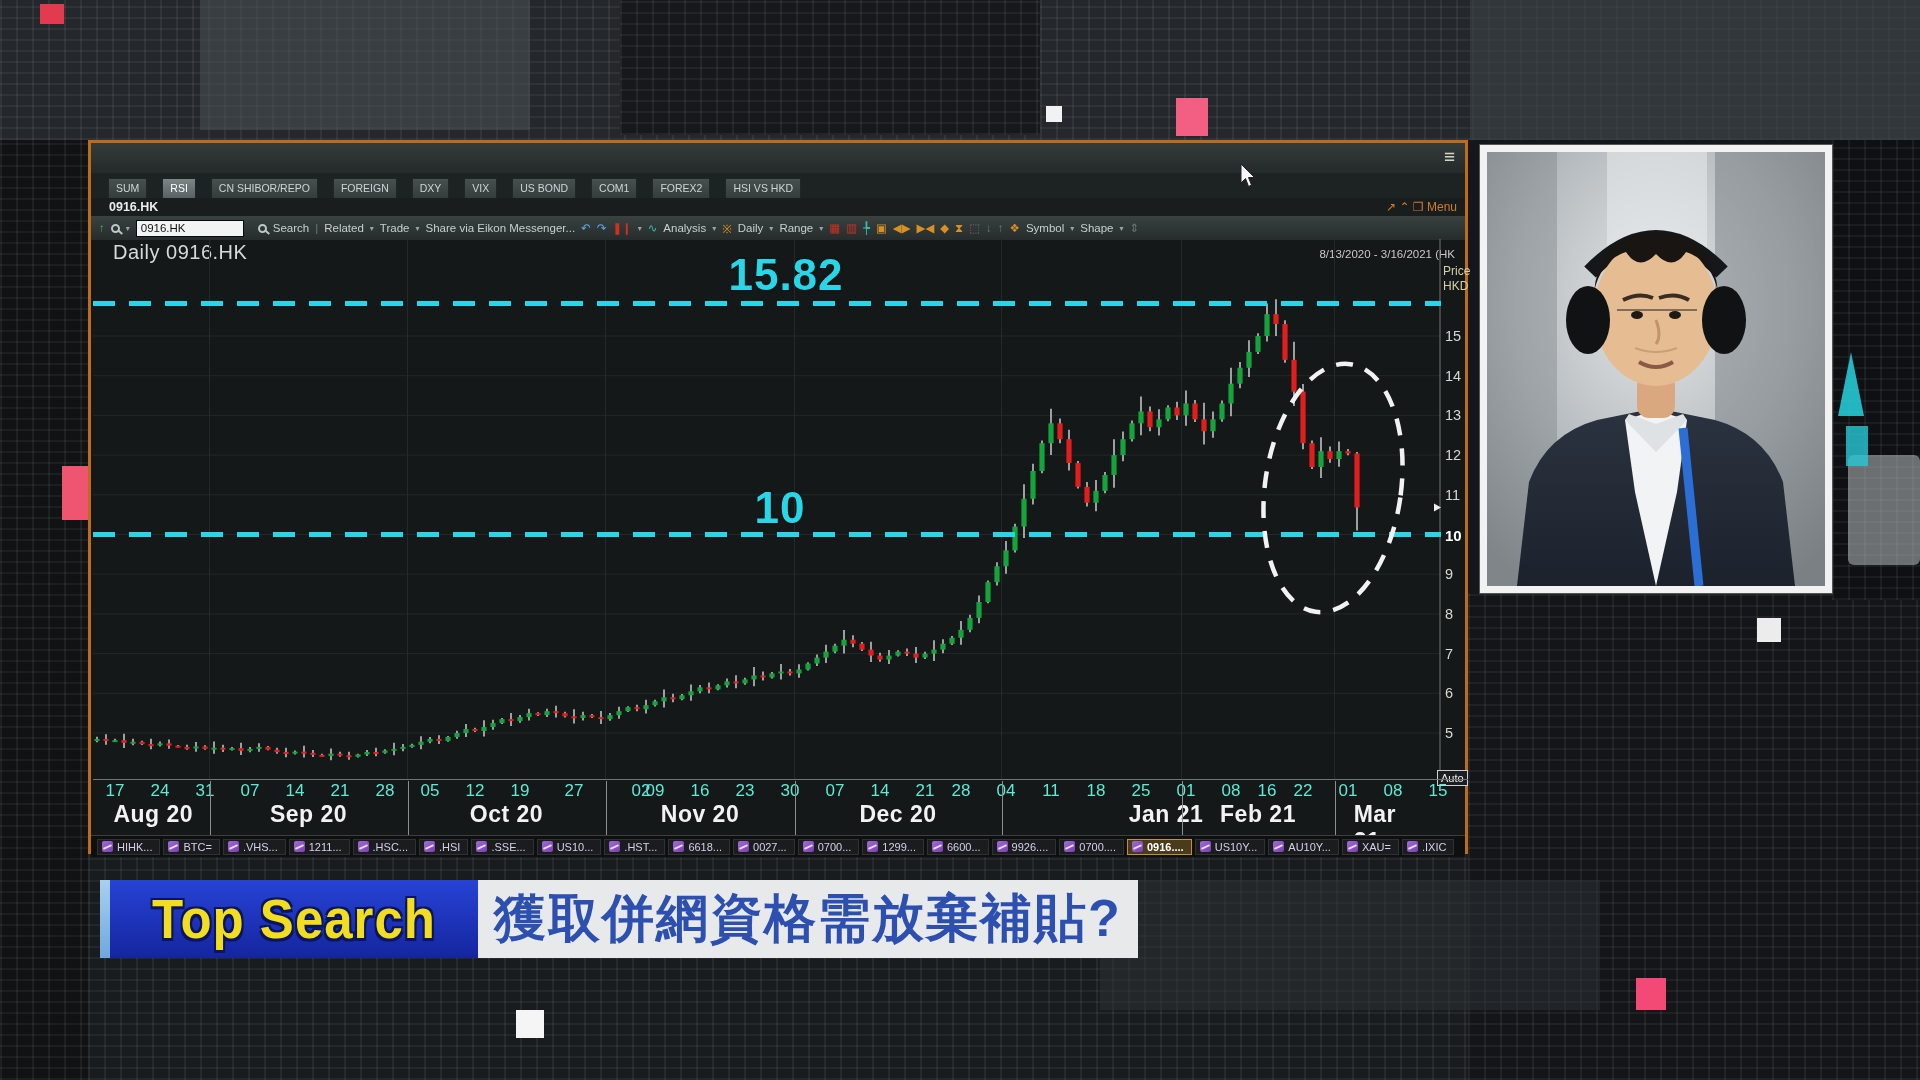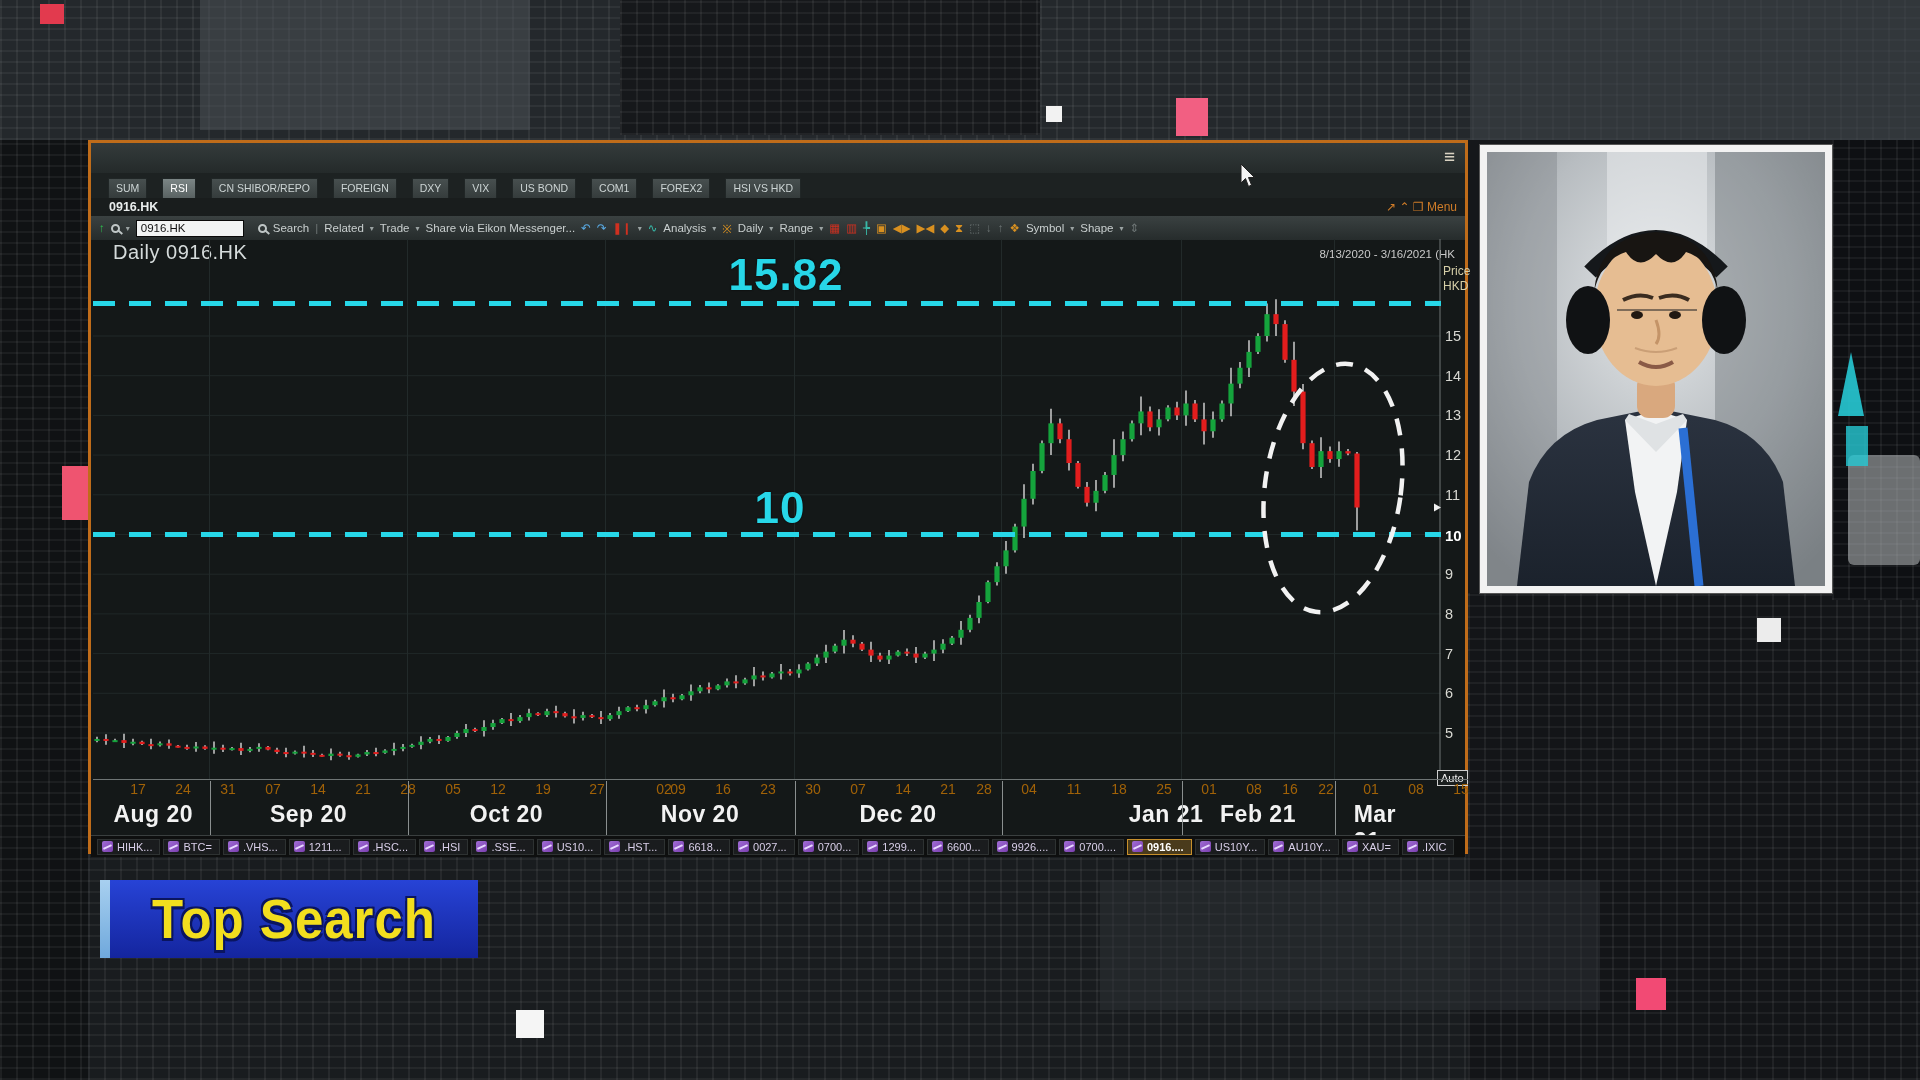--- a/index.html
+++ b/index.html
@@ -46,21 +46,21 @@
   .c-priceunit{position:absolute;left:1352px;top:24px;font-size:12px;color:#d6cfa8;line-height:15px;}
   .ylab{position:absolute;left:1354px;font-size:14.5px;color:#d8d8d2;}
   .ylab.hot{color:#ffffff;font-weight:bold;font-size:15px;}
   .cy{position:absolute;color:#27d7e8;font-weight:bold;font-size:44px;transform:translateX(-50%);
       text-shadow:0 0 2px rgba(0,0,0,.8);letter-spacing:1px;}
   .cndl-note{position:absolute;left:952px;top:513px;font-size:16.5px;color:#ececec;letter-spacing:.3px;}
   .autobox{position:absolute;left:1346px;top:530px;font-size:11px;color:#f0f0f0;border:1px solid #cfcfcf;
            padding:1px 3px;background:#1b1f1f;}
   .axisline-b{position:absolute;left:2px;top:539px;width:1375px;height:1px;background:#6f7575;}
   .dayrow{position:absolute;left:0;top:541px;width:100%;height:18px;}
-  .dtick{position:absolute;font-size:14px;color:#a16207;transform:translateX(-50%);margin-left:23px;}
+  .dtick{position:absolute;font-size:17px;color:#5eead4;transform:translateX(-50%);}
   .monthrow{position:absolute;left:0;top:559px;width:100%;height:36px;}
   .mlab{position:absolute;top:2px;font-size:23px;font-weight:bold;color:#f2f2f2;transform:translateX(-50%);letter-spacing:.5px;}
   .msep{position:absolute;top:-18px;width:1px;height:54px;background:#8a8f8f;}
 
   
   .e-ticker{position:absolute;left:0;top:692px;width:100%;height:22px;background:#0e0f0f;
             border-top:1px solid #3a3f3f;display:flex;align-items:center;gap:3px;padding:0 6px;overflow:hidden;}
   .tk{display:flex;align-items:center;gap:4px;font-size:11px;color:#d9cfe9;background:#1a1c1e;
       border:1px solid #2e3232;padding:1px 7px 1px 4px;white-space:nowrap;}
   .tk .ic{width:11px;height:11px;background:linear-gradient(135deg,#a06cd5,#7a3fae);
@@ -709,18 +709,21 @@
       <path d="M152 210 q17 10 34 0" stroke="#8a5a46" stroke-width="4" fill="none"></path>
       <path d="M148 196 q21 8 42 0" stroke="#b88a64" stroke-width="2" opacity=".6" fill="none"></path>
     </svg>
   </div>
 
   <div class="banner">
     <div class="b-stripe"></div>
     <div class="b-blue">
       <span class="b-title">Top Search</span>
     </div>
+    <div class="b-white">
+      <span class="b-head">獲取併網資格需放棄補貼?</span>
+    </div>
   </div>
 
   <svg class="cursor" width="18" height="26" viewBox="0 0 18 26">
     <polygon points="1,0 1,19 5.5,14.5 8.5,22.5 11.5,21 8.5,13.5 14.5,13.5" fill="#f5f5f5" stroke="#222" stroke-width="1"></polygon>
   </svg>
 </div>
 
 </body></html>

